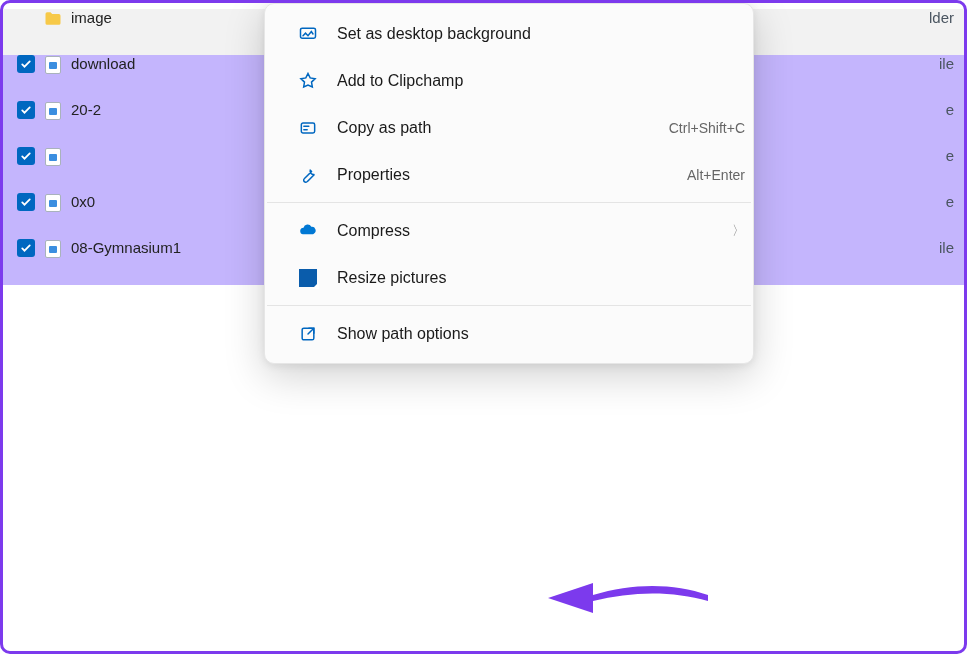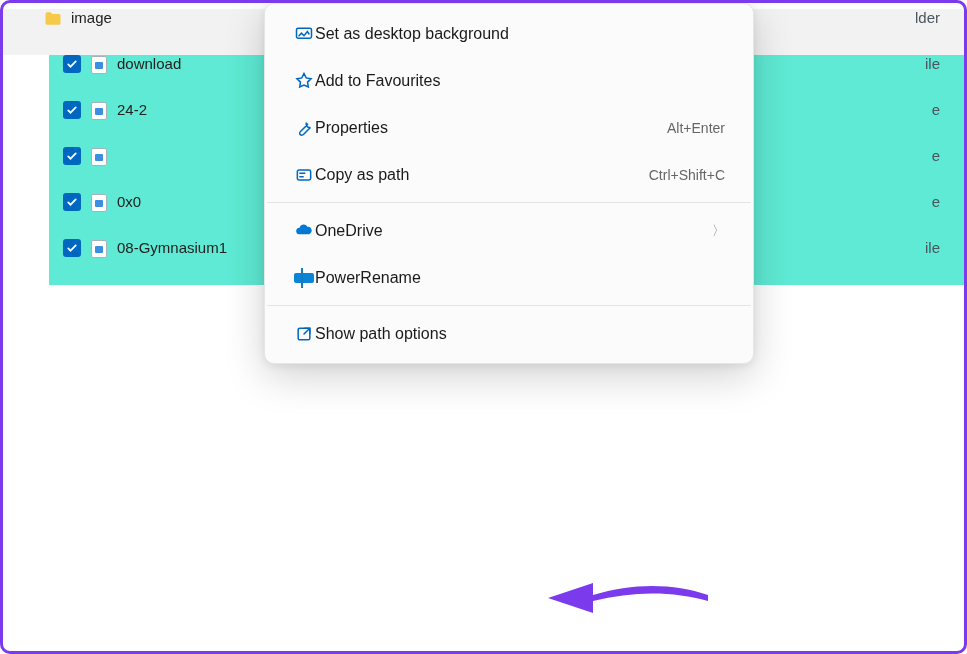--- a/index.html
+++ b/index.html
@@ -20,21 +20,21 @@
     }
     .file-row {
       display: flex;
       align-items: flex-start;
       height: 46px;
       padding: 0 14px;
       gap: 8px;
       position: relative;
     }
     .file-row.alt { background: #f2f2f2; }
-    .file-row.selected { background: #5eead4; margin-left: 46px; }
+    .file-row.selected { background: #c4b5fd; }
     .checkbox {
       width: 18px;
       height: 18px;
       border-radius: 3px;
       display: flex;
       align-items: center;
       justify-content: center;
       flex-shrink: 0;
     }
     .checkbox.checked {
@@ -53,21 +53,21 @@
     .file-name {
       flex: 0 0 auto;
       white-space: nowrap;
       overflow: hidden;
       text-overflow: ellipsis;
       font-size: 15px;
       color: #222;
     }
     .file-type {
       position: absolute;
-      right: 24px;
+      right: 10px;
       font-size: 15px;
       color: #4a5560;
     }
 
     
     .context-menu {
       position: absolute;
       left: 261px;
       top: 0px;
       width: 490px;
@@ -75,24 +75,26 @@
       border: 1px solid #e6e6e6;
       border-radius: 10px;
       box-shadow: 0 12px 40px rgba(0,0,0,0.18), 0 2px 8px rgba(0,0,0,0.08);
       padding: 6px 0;
       z-index: 10;
     }
     .menu-item {
       display: flex;
       align-items: center;
       height: 47px;
-      padding: 0 28px;
+      padding: 0 8px;
+      gap: 18px;
       font-size: 16px;
       color: #1a1a1a;
       cursor: default;
+      margin-left: 24px;
     }
     .menu-icon {
       width: 22px;
       height: 22px;
       flex-shrink: 0;
       display: flex;
       align-items: center;
       justify-content: center;
       color: #0067c0;
     }
@@ -161,21 +163,21 @@
     </div>
     <div class="file-row selected">
       <div class="checkbox checked">
         <svg viewBox="0 0 16 16" fill="none" stroke="#fff" stroke-width="2.4" stroke-linecap="round">
           <path d="M3 8.5l3 3L13 4.5"></path>
         </svg>
       </div>
       <span class="file-icon">
         <span class="ic-image-file"></span>
       </span>
-      <span class="file-name">24-2</span>
+      <span class="file-name">20-2</span>
       <span class="file-type">e</span>
     </div>
     <div class="file-row selected">
       <div class="checkbox checked">
         <svg viewBox="0 0 16 16" fill="none" stroke="#fff" stroke-width="2.4" stroke-linecap="round">
           <path d="M3 8.5l3 3L13 4.5"></path>
         </svg>
       </div>
       <span class="file-icon">
         <span class="ic-image-file"></span>
@@ -218,58 +220,58 @@
         </svg>
     </span>
     <span class="menu-label">Set as desktop background</span>
   </div>
   <div class="menu-item">
     <span class="menu-icon">
       <svg viewBox="0 0 24 24" fill="none" stroke="#0067c0" stroke-width="1.8">
           <path d="M12 3l2.6 5.3 5.9.9-4.3 4.1 1 5.8L12 16.8 6.8 19.1l1-5.8L3.5 9.2l5.9-.9L12 3z"></path>
         </svg>
     </span>
-    <span class="menu-label">Add to Favourites</span>
+    <span class="menu-label">Add to Clipchamp</span>
+  </div>
+  <div class="menu-item">
+    <span class="menu-icon">
+      <svg viewBox="0 0 24 24" fill="none" stroke="#0067c0" stroke-width="1.8">
+          <rect x="4" y="6" width="16" height="12" rx="2"></rect>
+          <path d="M7 10h6M7 14h4" stroke-linecap="round"></path>
+        </svg>
+    </span>
+    <span class="menu-label">Copy as path</span>
+    <span class="menu-shortcut">Ctrl+Shift+C</span>
   </div>
   <div class="menu-item">
     <span class="menu-icon">
       <svg viewBox="0 0 24 24" fill="none" stroke="#0067c0" stroke-width="1.8">
           <path d="M14.7 6.3a4 4 0 0 0 5 5l-8.4 8.4a2.5 2.5 0 1 1-3.5-3.5l8.4-8.4a4 4 0 0 0-1.5-1.5z"></path>
         </svg>
     </span>
     <span class="menu-label">Properties</span>
     <span class="menu-shortcut">Alt+Enter</span>
-  </div>
-  <div class="menu-item">
-    <span class="menu-icon">
-      <svg viewBox="0 0 24 24" fill="none" stroke="#0067c0" stroke-width="1.8">
-          <rect x="4" y="6" width="16" height="12" rx="2"></rect>
-          <path d="M7 10h6M7 14h4" stroke-linecap="round"></path>
-        </svg>
-    </span>
-    <span class="menu-label">Copy as path</span>
-    <span class="menu-shortcut">Ctrl+Shift+C</span>
   </div>
 
   <div class="menu-sep"></div>
 
   <div class="menu-item">
     <span class="menu-icon ic-onedrive">
       <svg viewBox="0 0 24 24" fill="#0078d4">
           <path d="M6 16a4 4 0 0 1 .6-7.95A5 5 0 0 1 16 7a4.5 4.5 0 0 1 3 8.3A3 3 0 0 1 18 16H6z"></path>
         </svg>
     </span>
-    <span class="menu-label">OneDrive</span>
+    <span class="menu-label">Compress</span>
     <span class="menu-chevron">〉</span>
   </div>
   <div class="menu-item">
     <span class="menu-icon">
-        <span class="ic-powerrename"></span>
-      </span>
-    <span class="menu-label">PowerRename</span>
+        <span class="ic-resize"></span>
+      </span>
+    <span class="menu-label">Resize pictures</span>
   </div>
 
   <div class="menu-sep"></div>
 
   <div class="menu-item">
     <span class="menu-icon">
       <svg viewBox="0 0 24 24" fill="none" stroke="#0067c0" stroke-width="1.8">
           <rect x="5" y="5" width="14" height="14" rx="2"></rect>
           <path d="M13 5h6v6" stroke-linecap="round"></path>
           <path d="M19 5l-7 7" stroke-linecap="round"></path>

